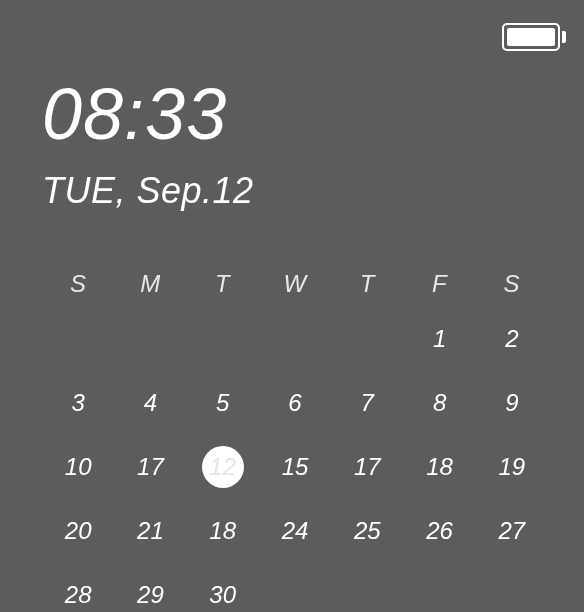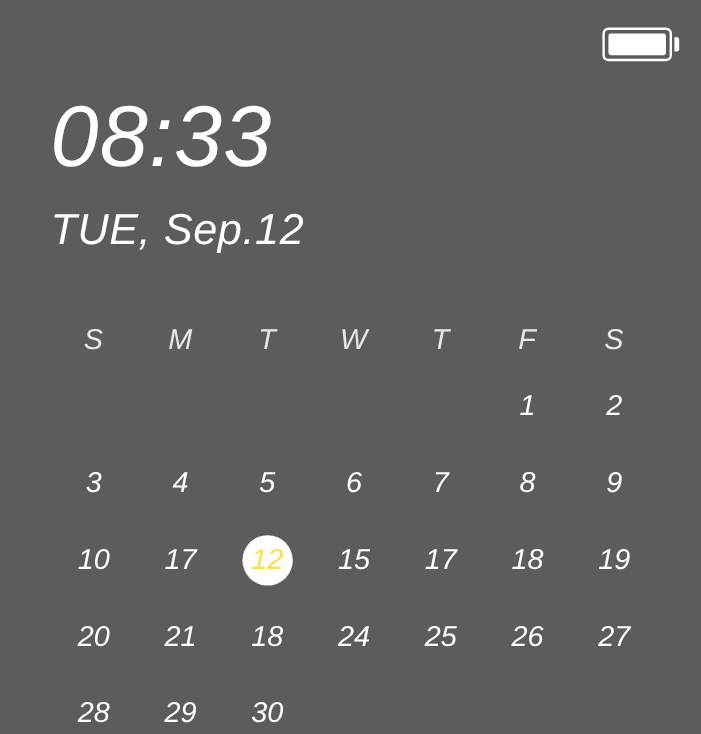--- a/index.html
+++ b/index.html
@@ -65,21 +65,21 @@
     }
     .day-cell span { z-index:1; }
     .selected::before {
       content:"";
       position:absolute;
       width:42px; height:42px;
       background:#fff;
       border-radius:50%;
       z-index:0;
     }
-    .selected span { color:#fde047; }
+    .selected span { color:#e5e5e5; }
     .empty { }
   </style>
 </head>
 <body>
 
 <div class="battery">
   <div class="battery-body">
     <div class="battery-fill"></div>
   </div>
   <div class="battery-tip"></div>

